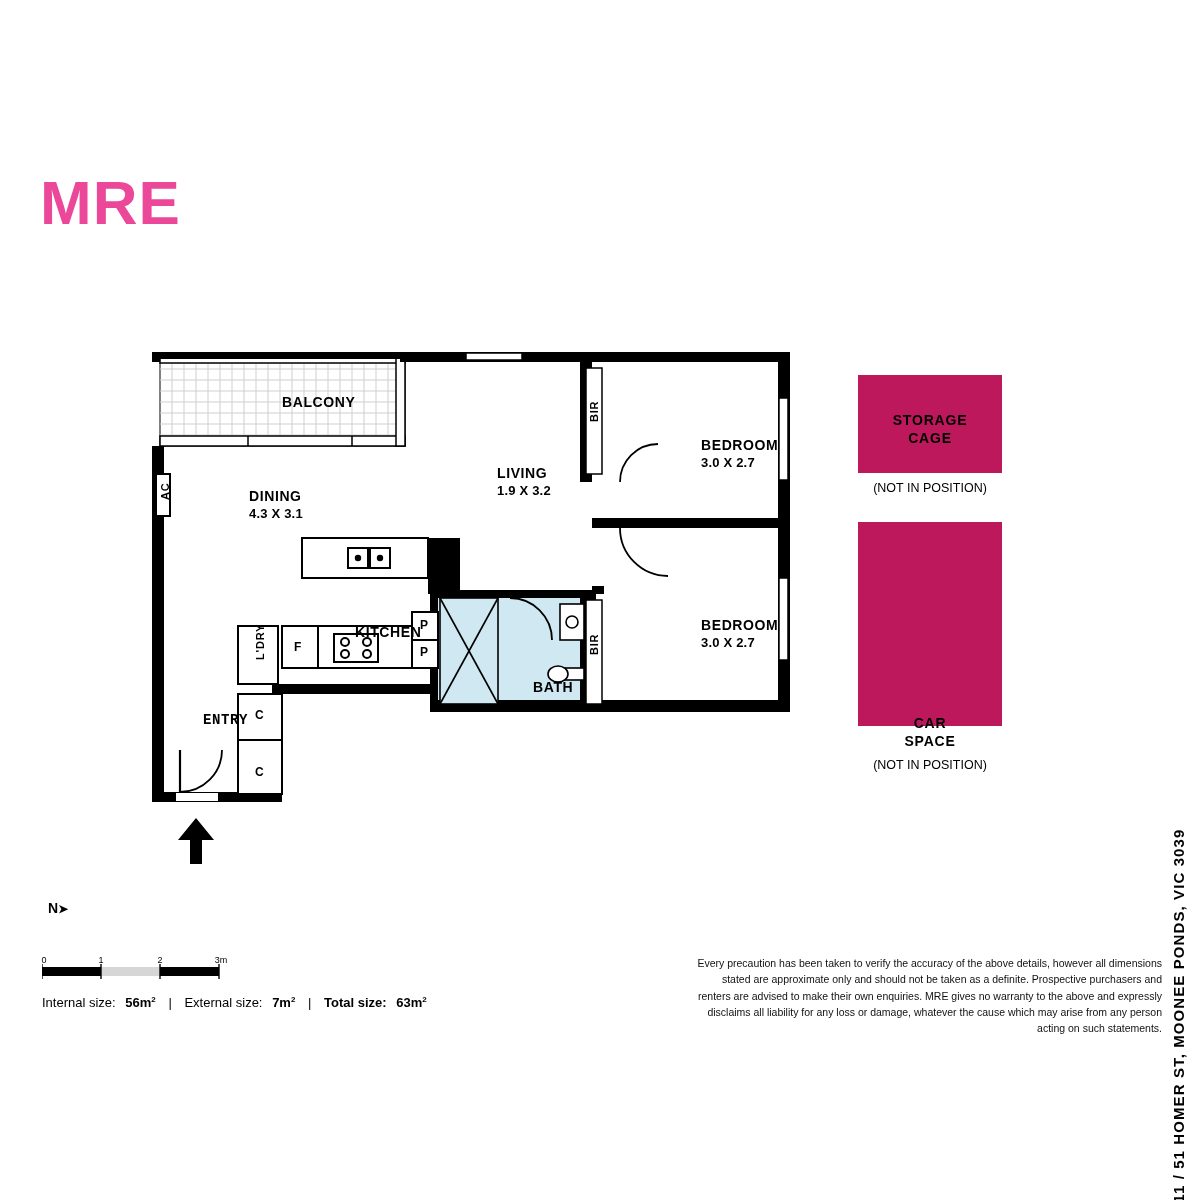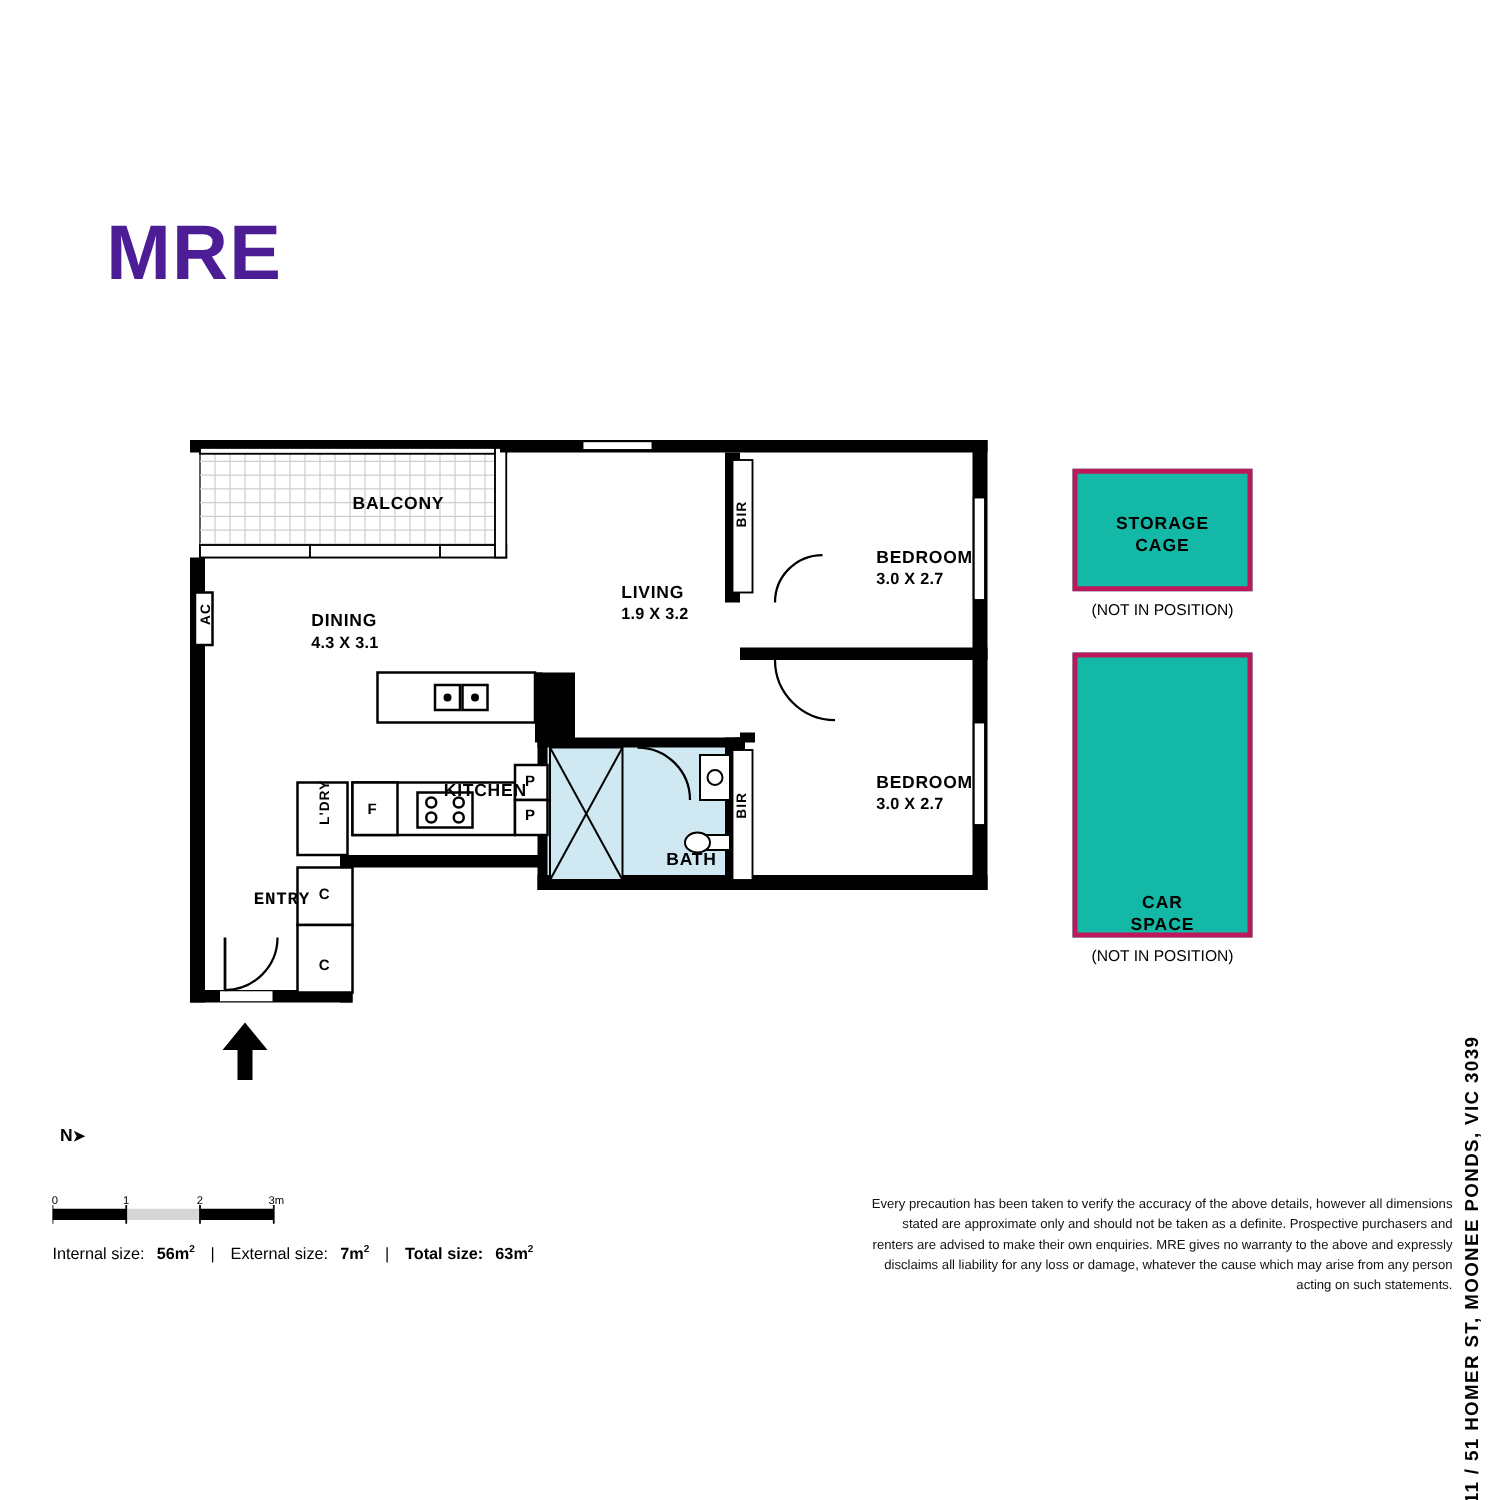--- a/index.html
+++ b/index.html
@@ -16,22 +16,21 @@
     overflow: hidden;
   }
   .logo {
     position: absolute;
     left: 40px;
     top: 172px;
     font-size: 62px;
     font-weight: bold;
     letter-spacing: 1px;
     line-height: 1;
-    color: #4c1d95;
-    margin-left: 45px;
+    color: #ec4899;
   }
   
   .address-vertical {
     position: absolute;
     right: 30px;
     top: 445px;
     transform-origin: right top;
     transform: rotate(-90deg) translate(-100%, 0);
     white-space: nowrap;
     font-size: 15px;
@@ -72,22 +71,22 @@
   .lbl-sm {
     position: absolute;
     font-size: 12px;
     font-weight: bold;
     text-align: center;
     white-space: nowrap;
   }
   
   .box {
     position: absolute;
-    border: 4px solid #be185d;
-    background: #14b8a6;
+    border: 6px solid #be185d;
+    background: #be185d;
     box-sizing: border-box;
   }
   .box-label {
     position: absolute;
     width: 100%;
     text-align: center;
     font-size: 14px;
     font-weight: bold;
     letter-spacing: 0.8px;
     line-height: 1.3;
@@ -339,21 +338,21 @@
 <div class="lbl-v" style="left:593px; top:648px; width:2px;">BIR</div>
 
 <div class="box" style="left:858px; top:375px; width:144px; height:98px;">
   <div class="box-label" style="top:30px;">
     <span>STORAGE</span><br>
     <span>CAGE</span>
   </div>
 </div>
 <div class="note" style="left:858px; top:481px; width:144px;">(NOT IN POSITION)</div>
 
-<div class="box" style="left:858px; top:522px; width:144px; height:228px;">
+<div class="box" style="left:858px; top:522px; width:144px; height:204px;">
   <div class="box-label" style="top:186px;">
     <span>CAR</span><br>
     <span>SPACE</span>
   </div>
 </div>
 <div class="note" style="left:858px; top:758px; width:144px;">(NOT IN POSITION)</div>
 
 <div class="north">
   <span>N</span><span style="font-size:12px;">➤</span>
 </div>

